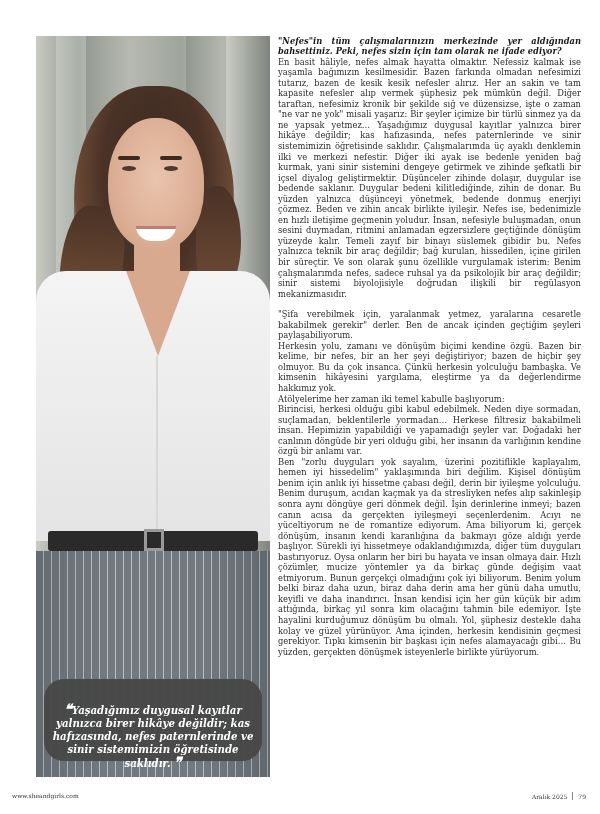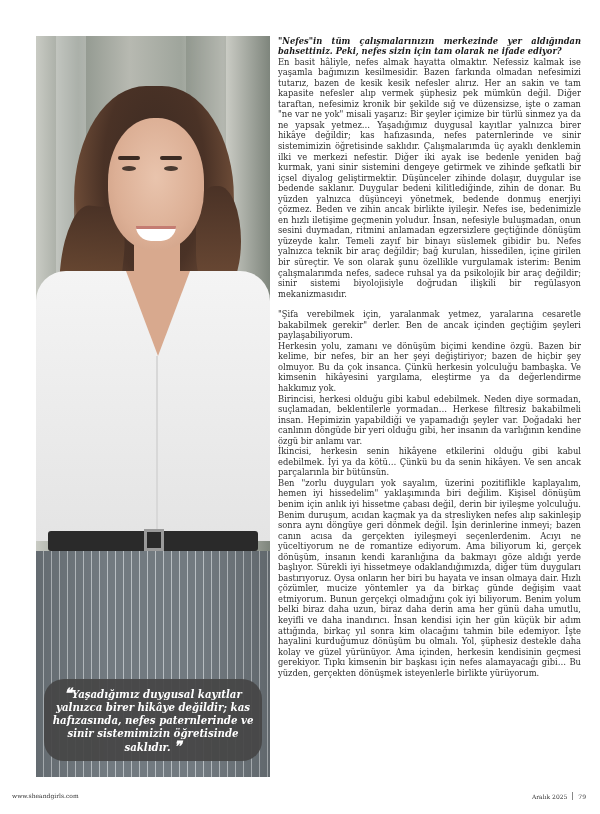--- a/index.html
+++ b/index.html
@@ -53,21 +53,21 @@
     background:
       repeating-linear-gradient(90deg, #727a80 0px, #727a80 7px, #b8bec2 7px, #b8bec2 8px);
   }
   .pants-shade { position: absolute; left: 0; top: 515px; width: 234px; height: 226px; background: linear-gradient(90deg, rgba(0,0,0,0.12), rgba(0,0,0,0) 30%, rgba(0,0,0,0) 70%, rgba(0,0,0,0.15)); }
 
   .pull-quote {
     position: absolute; left: 8px; top: 643px; width: 218px; height: 82px;
     background: rgba(70,70,70,0.94); border-radius: 20px;
     color: #ffffff; font-family: "DejaVu Serif", serif; font-style: italic; font-weight: bold;
     font-size: 10.2px; line-height: 13px; text-align: center;
-    padding: 8px 8px; box-sizing: border-box;
+    padding: 24px 8px; box-sizing: border-box;
   }
   .pull-quote .qm { font-size: 14px; }
 
   .text-col {
     position: absolute; left: 278px; top: 36px; width: 303px;
     font-size: 8.35px; line-height: 10.55px; text-align: justify; color: #2d2d2d;
   }
   .q { font-family: "DejaVu Serif", serif; font-style: italic; font-weight: bold; color: #1a1a1a; font-size: 8.3px; line-height: 10.3px; }
   .p { margin: 0; }
   .gap { height: 10px; }
@@ -104,21 +104,21 @@
     <span class="qm">❝</span><span>Yaşadığımız duygusal kayıtlar yalnızca birer hikâye değildir; kas hafızasında, nefes paternlerinde ve sinir sistemimizin öğretisinde saklıdır.</span> <span class="qm">❞</span>
   </div>
 </div>
 
 <div class="text-col">
   <p class="p q">"Nefes"in tüm çalışmalarınızın merkezinde yer aldığından bahsettiniz. Peki, nefes sizin için tam olarak ne ifade ediyor?</p>
   <p class="p">En basit hâliyle, nefes almak hayatta olmaktır. Nefessiz kalmak ise yaşamla bağımızın kesilmesidir. Bazen farkında olmadan nefesimizi tutarız, bazen de kesik kesik nefesler alırız. Her an sakin ve tam kapasite nefesler alıp vermek şüphesiz pek mümkün değil. Diğer taraftan, nefesimiz kronik bir şekilde sığ ve düzensizse, işte o zaman "ne var ne yok" misali yaşarız: Bir şeyler içimize bir türlü sinmez ya da ne yapsak yetmez… Yaşadığımız duygusal kayıtlar yalnızca birer hikâye değildir; kas hafızasında, nefes paternlerinde ve sinir sistemimizin öğretisinde saklıdır. Çalışmalarımda üç ayaklı denklemin ilki ve merkezi nefestir. Diğer iki ayak ise bedenle yeniden bağ kurmak, yani sinir sistemini dengeye getirmek ve zihinde şefkatli bir içsel diyalog geliştirmektir. Düşünceler zihinde dolaşır, duygular ise bedende saklanır. Duygular bedeni kilitlediğinde, zihin de donar. Bu yüzden yalnızca düşünceyi yönetmek, bedende donmuş enerjiyi çözmez. Beden ve zihin ancak birlikte iyileşir. Nefes ise, bedenimizle en hızlı iletişime geçmenin yoludur. İnsan, nefesiyle buluşmadan, onun sesini duymadan, ritmini anlamadan egzersizlere geçtiğinde dönüşüm yüzeyde kalır. Temeli zayıf bir binayı süslemek gibidir bu. Nefes yalnızca teknik bir araç değildir; bağ kurulan, hissedilen, içine girilen bir süreçtir. Ve son olarak şunu özellikle vurgulamak isterim: Benim çalışmalarımda nefes, sadece ruhsal ya da psikolojik bir araç değildir; sinir sistemi biyolojisiyle doğrudan ilişkili bir regülasyon mekanizmasıdır.</p>
   <div class="gap"></div>
   <p class="p">"Şifa verebilmek için, yaralanmak yetmez, yaralarına cesaretle bakabilmek gerekir" derler. Ben de ancak içinden geçtiğim şeyleri paylaşabiliyorum.</p>
   <p class="p">Herkesin yolu, zamanı ve dönüşüm biçimi kendine özgü. Bazen bir kelime, bir nefes, bir an her şeyi değiştiriyor; bazen de hiçbir şey olmuyor. Bu da çok insanca. Çünkü herkesin yolculuğu bambaşka. Ve kimsenin hikâyesini yargılama, eleştirme ya da değerlendirme hakkımız yok.</p>
+  <p class="p">Atölyelerime her zaman iki temel kabulle başlıyorum:</p>
   <p class="p">Birincisi, herkesi olduğu gibi kabul edebilmek. Neden diye sormadan, suçlamadan, beklentilerle yormadan… Herkese filtresiz bakabilmeli insan. Hepimizin yapabildiği ve yapamadığı şeyler var. Doğadaki her canlının döngüde bir yeri olduğu gibi, her insanın da varlığının kendine özgü bir anlamı var.</p>
-  <p class="p">İkincisi, herkesin senin hikâyene etkilerini olduğu gibi kabul edebilmek. İyi ya da kötü… Çünkü bu da senin hikâyen. Ve sen ancak parçalarınla bir bütünsün.</p>
   <p class="p">Ben "zorlu duyguları yok sayalım, üzerini pozitiflikle kaplayalım, hemen iyi hissedelim" yaklaşımında biri değilim. Kişisel dönüşüm benim için anlık iyi hissetme çabası değil, derin bir iyileşme yolculuğu. Benim duruşum, acıdan kaçmak ya da stresliyken nefes alıp sakinleşip sonra aynı döngüye geri dönmek değil. İşin derinlerine inmeyi; bazen canın acısa da gerçekten iyileşmeyi seçenlerdenim. Acıyı ne yüceltiyorum ne de romantize ediyorum. Ama biliyorum ki, gerçek dönüşüm, insanın kendi karanlığına da bakmayı göze aldığı yerde başlıyor. Sürekli iyi hissetmeye odaklandığımızda, diğer tüm duyguları bastırıyoruz. Oysa onların her biri bu hayata ve insan olmaya dair. Hızlı çözümler, mucize yöntemler ya da birkaç günde değişim vaat etmiyorum. Bunun gerçekçi olmadığını çok iyi biliyorum. Benim yolum belki biraz daha uzun, biraz daha derin ama her günü daha umutlu, keyifli ve daha inandırıcı. İnsan kendisi için her gün küçük bir adım attığında, birkaç yıl sonra kim olacağını tahmin bile edemiyor. İşte hayalini kurduğumuz dönüşüm bu olmalı. Yol, şüphesiz destekle daha kolay ve güzel yürünüyor. Ama içinden, herkesin kendisinin geçmesi gerekiyor. Tıpkı kimsenin bir başkası için nefes alamayacağı gibi… Bu yüzden, gerçekten dönüşmek isteyenlerle birlikte yürüyorum.</p>
 </div>
 
 <div class="footer-left">www.sheandgirls.com</div>
 <div class="footer-right">
   <span>Aralık 2025</span><span class="sep"></span><span>79</span>
 </div>
 
 </body></html>

